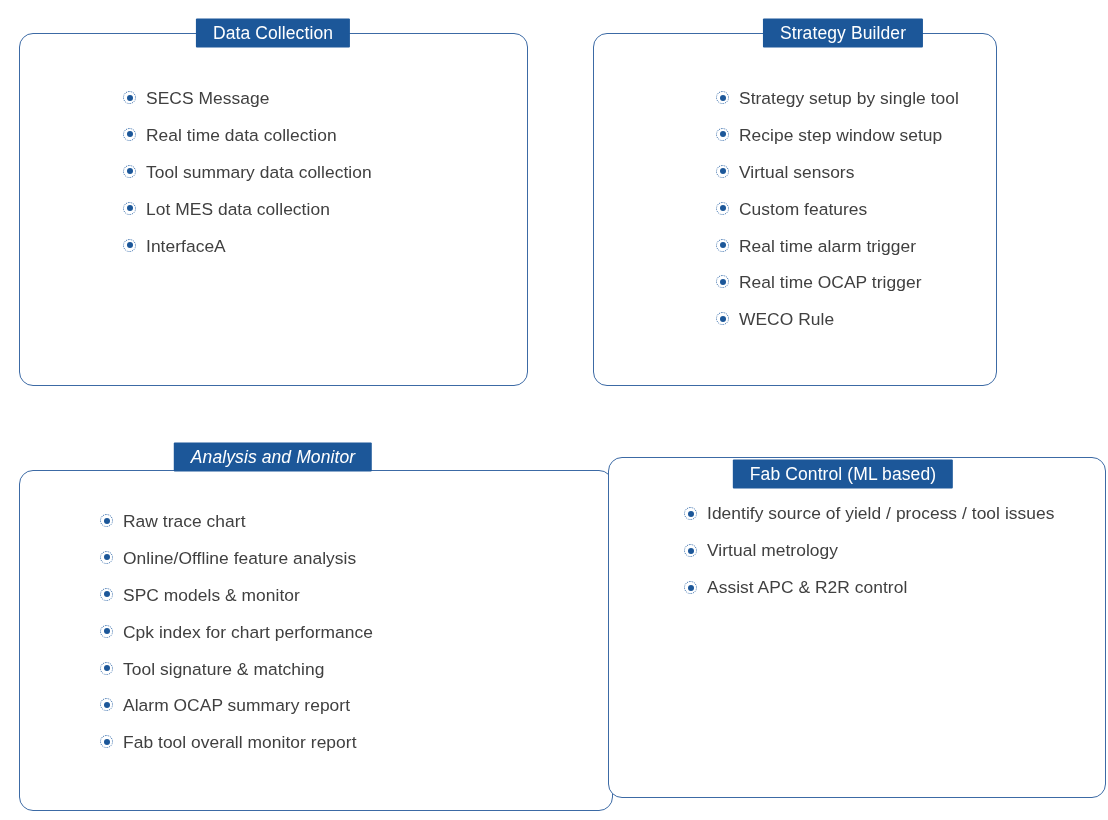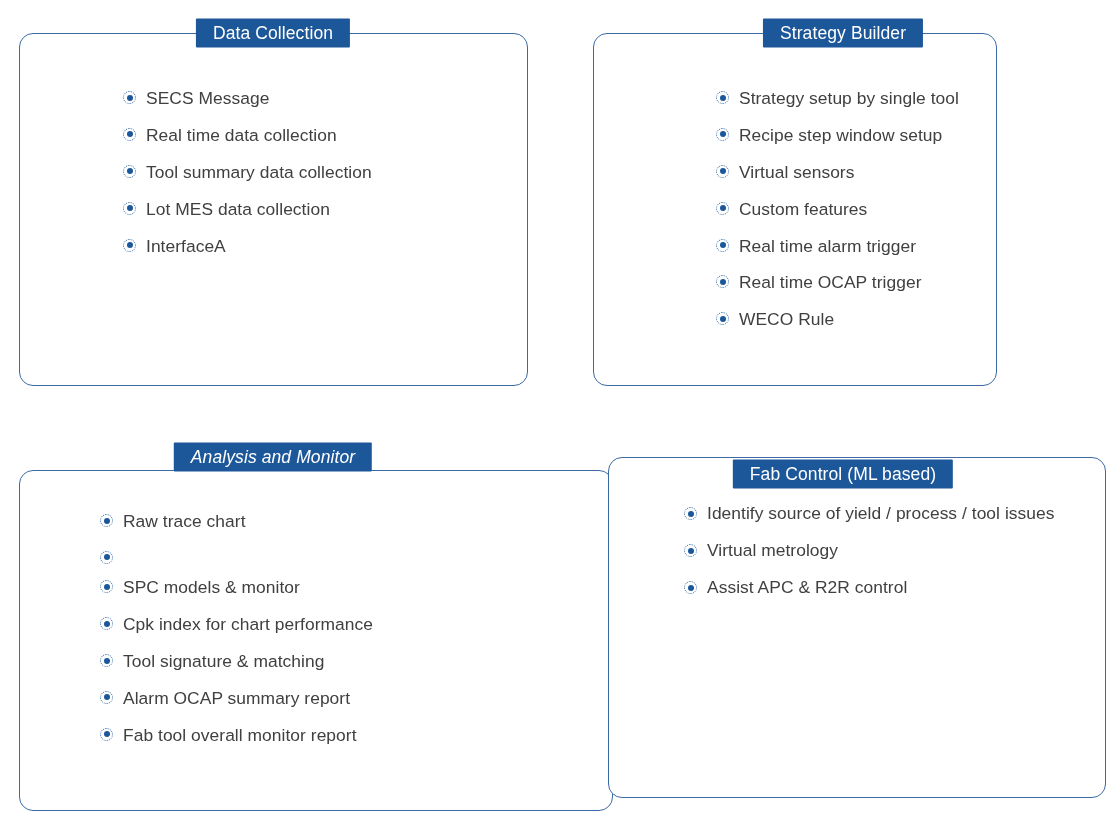--- a/index.html
+++ b/index.html
@@ -195,20 +195,21 @@
 
   <div class="cell cell-bl">
     <div class="card">
       <ul class="list">
         <li class="item">
           <span class="bullet"></span>
           <span class="item-label">Raw trace chart</span>
         </li>
         <li class="item">
           <span class="bullet"></span>
+          <span class="item-label">Online/Offline feature analysis</span>
         </li>
         <li class="item">
           <span class="bullet"></span>
           <span class="item-label">SPC models &amp; monitor</span>
         </li>
         <li class="item">
           <span class="bullet"></span>
           <span class="item-label">Cpk index for chart performance</span>
         </li>
         <li class="item">

